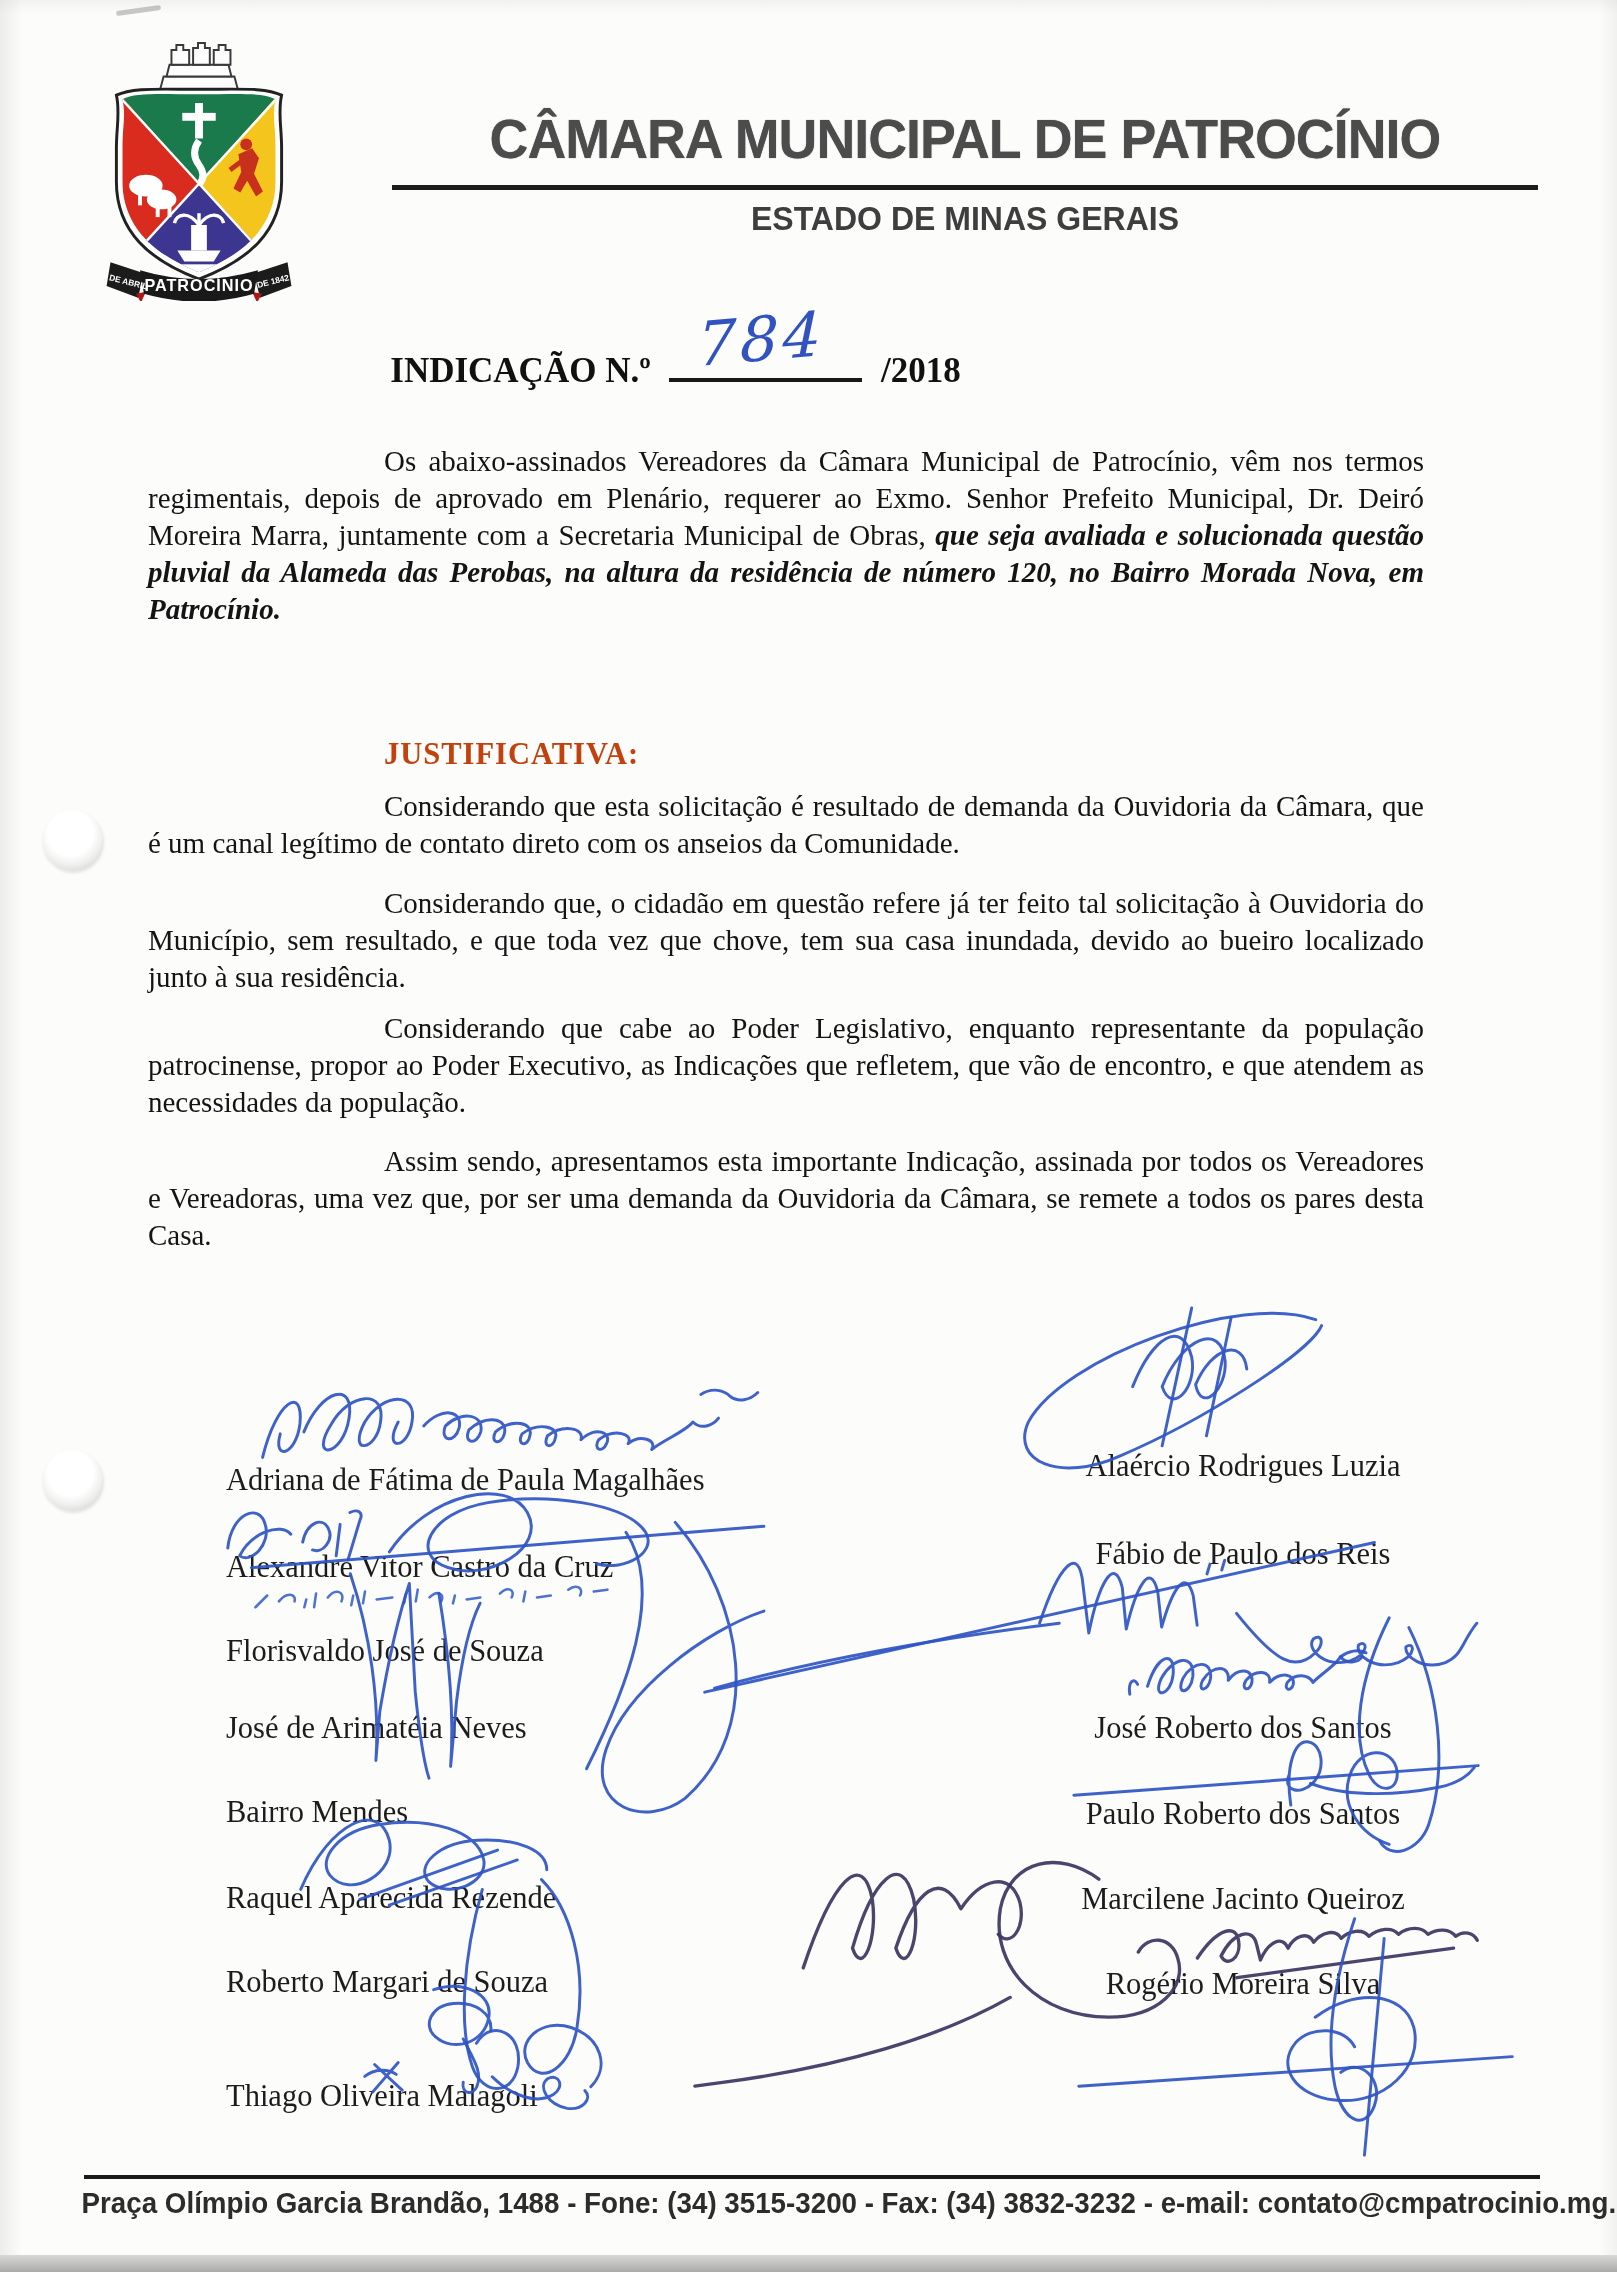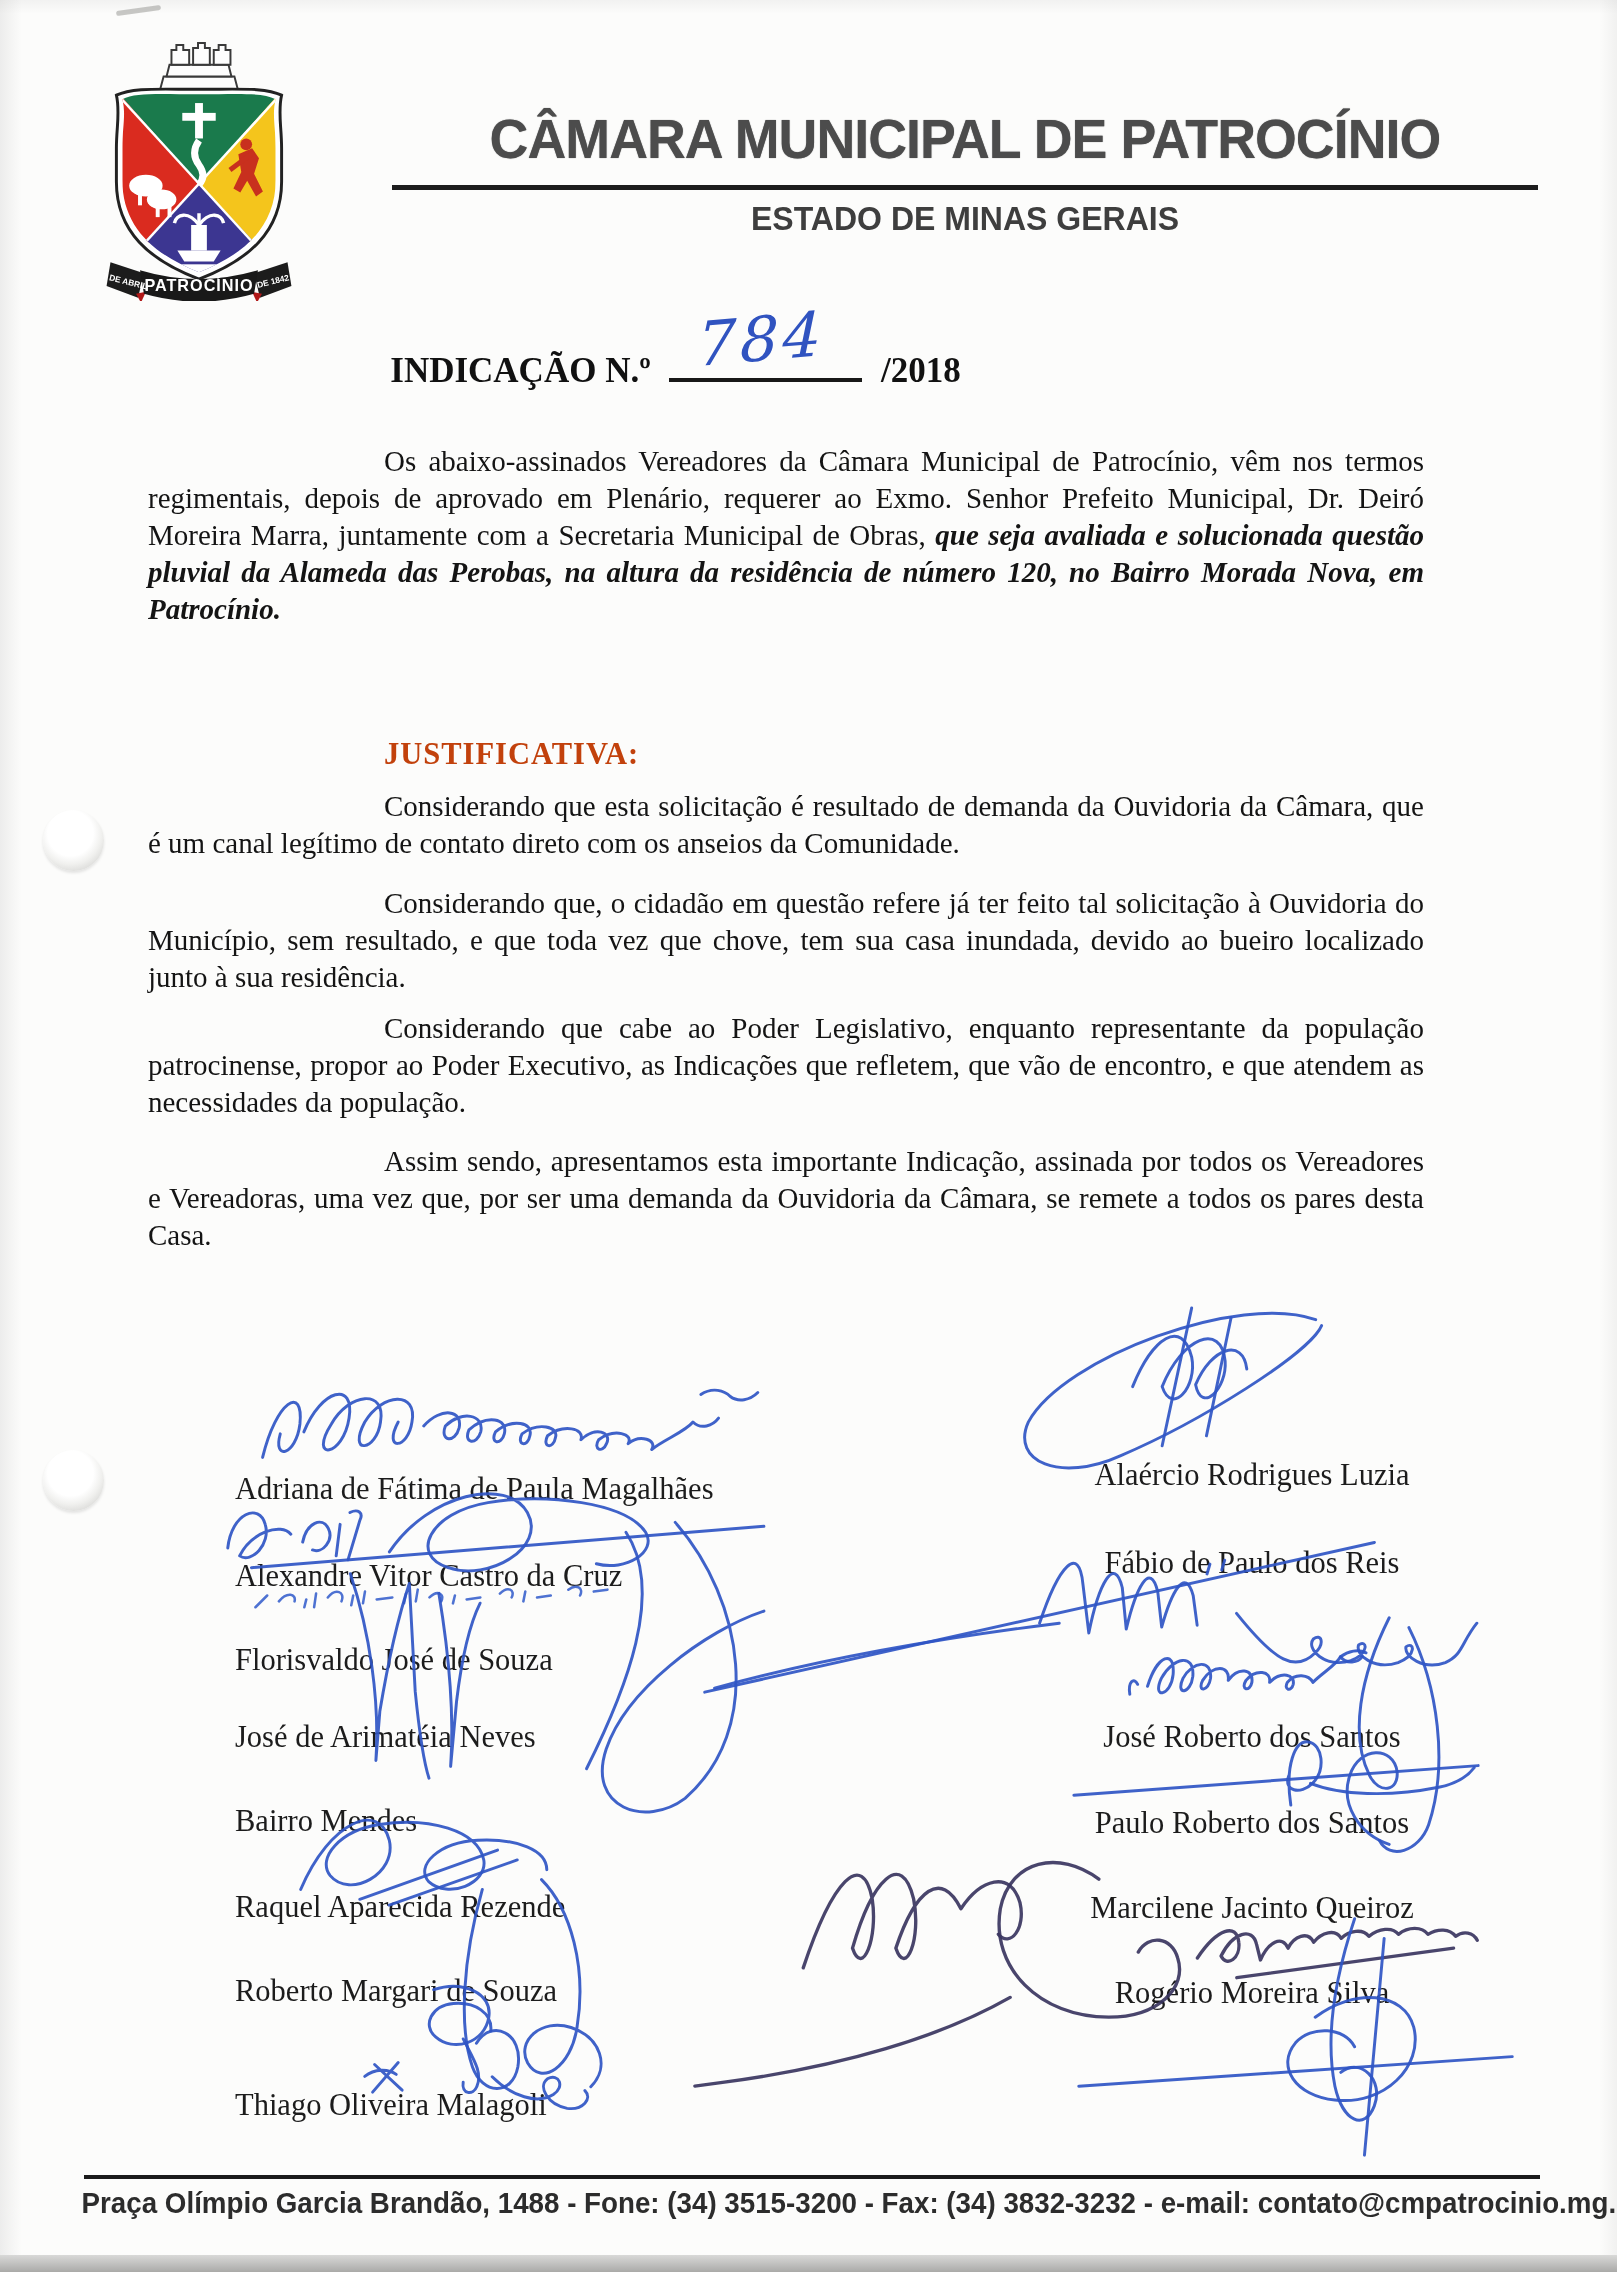--- a/index.html
+++ b/index.html
@@ -75,21 +75,21 @@
     font-size:30.5px;font-weight:bold;color:#c2410c;letter-spacing:1px;
   }
   .jp0{top:788px;} .jp1{top:885px;} .jp2{top:1010px;} .jp3{top:1143px;}
   .date-line{
     position:absolute;left:148px;top:1274px;margin:0;
     font-size:29.6px;color:#141414;
   }
 
   
   .sig-name{
-    position:absolute;margin:16px;font-size:30.5px;color:#1c1c1c;white-space:nowrap;
+    position:absolute;margin:7px;font-size:30.5px;color:#1c1c1c;white-space:nowrap;
   }
   .col-left{left:219px;}
   .col-right{left:985px;width:502px;text-align:center;}
   .sig{position:absolute;pointer-events:none;}
   .sig path{fill:none;stroke-linecap:round;stroke-linejoin:round;}
   .ink-blue path{stroke:#2f55c4;stroke-width:3;opacity:.92;}
   .ink-blue2 path{stroke:#3b63cd;stroke-width:2.6;opacity:.9;}
   .ink-dark path{stroke:#3a3560;stroke-width:3.4;opacity:.92;}
 
   

